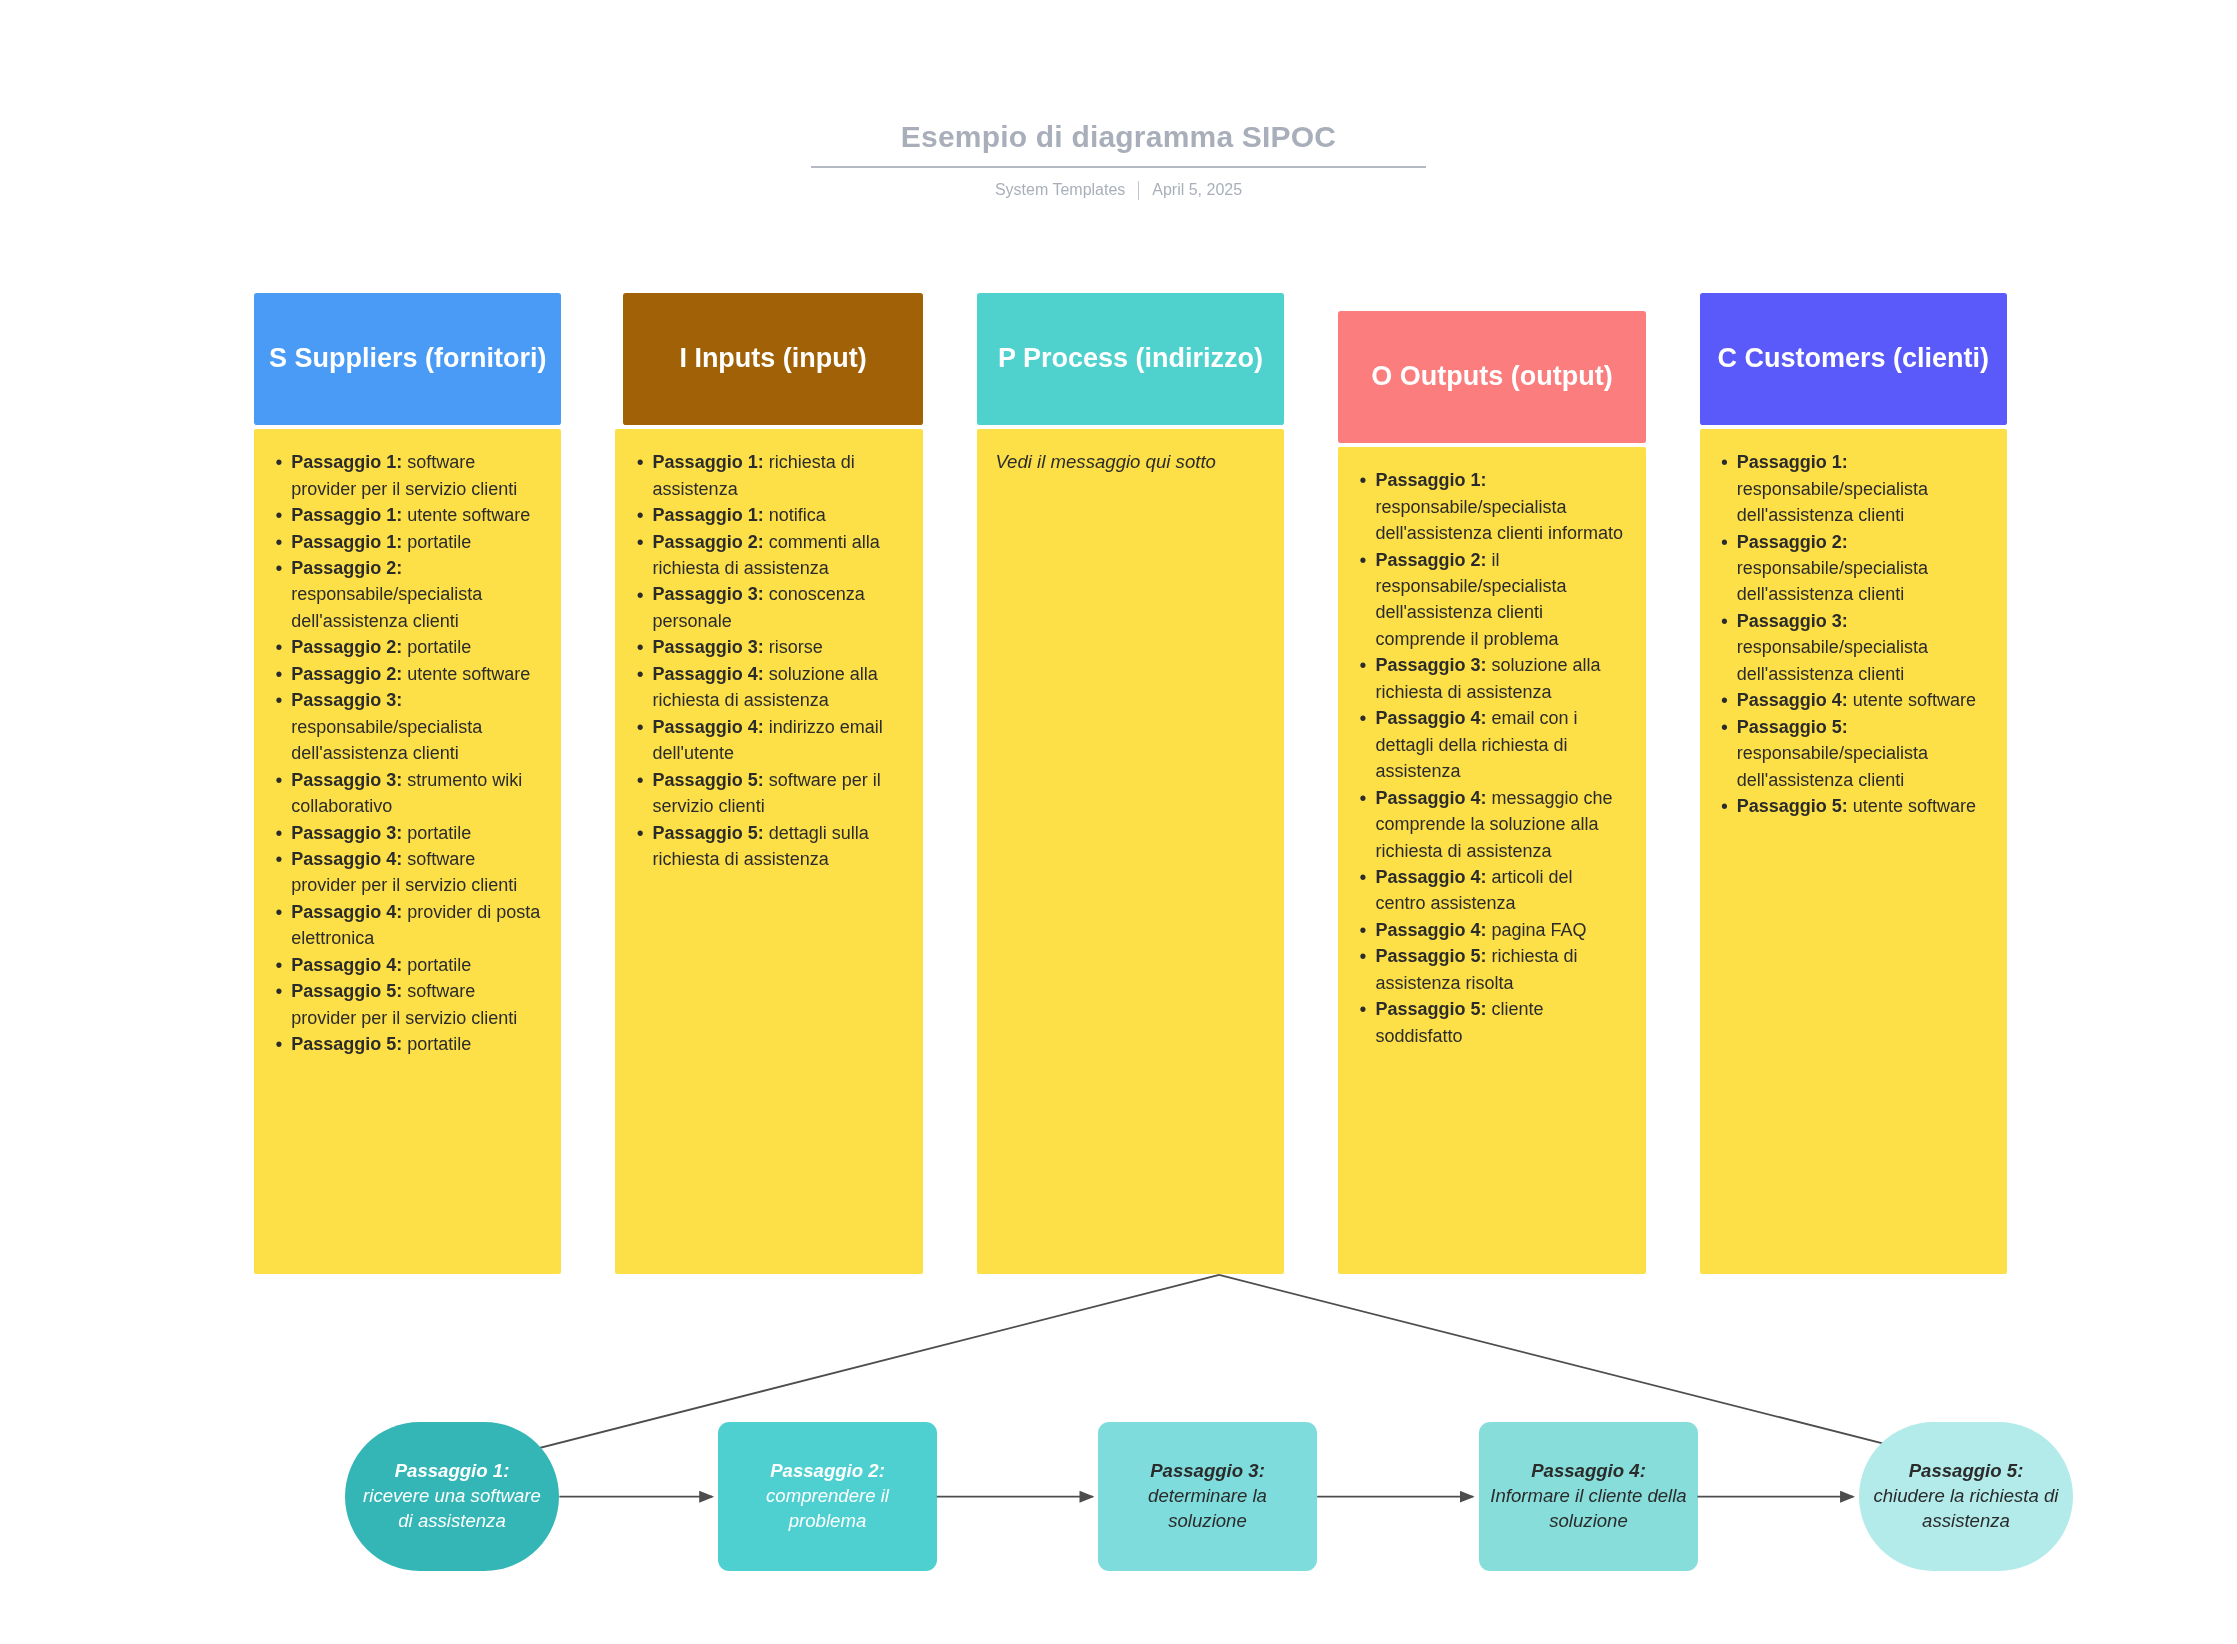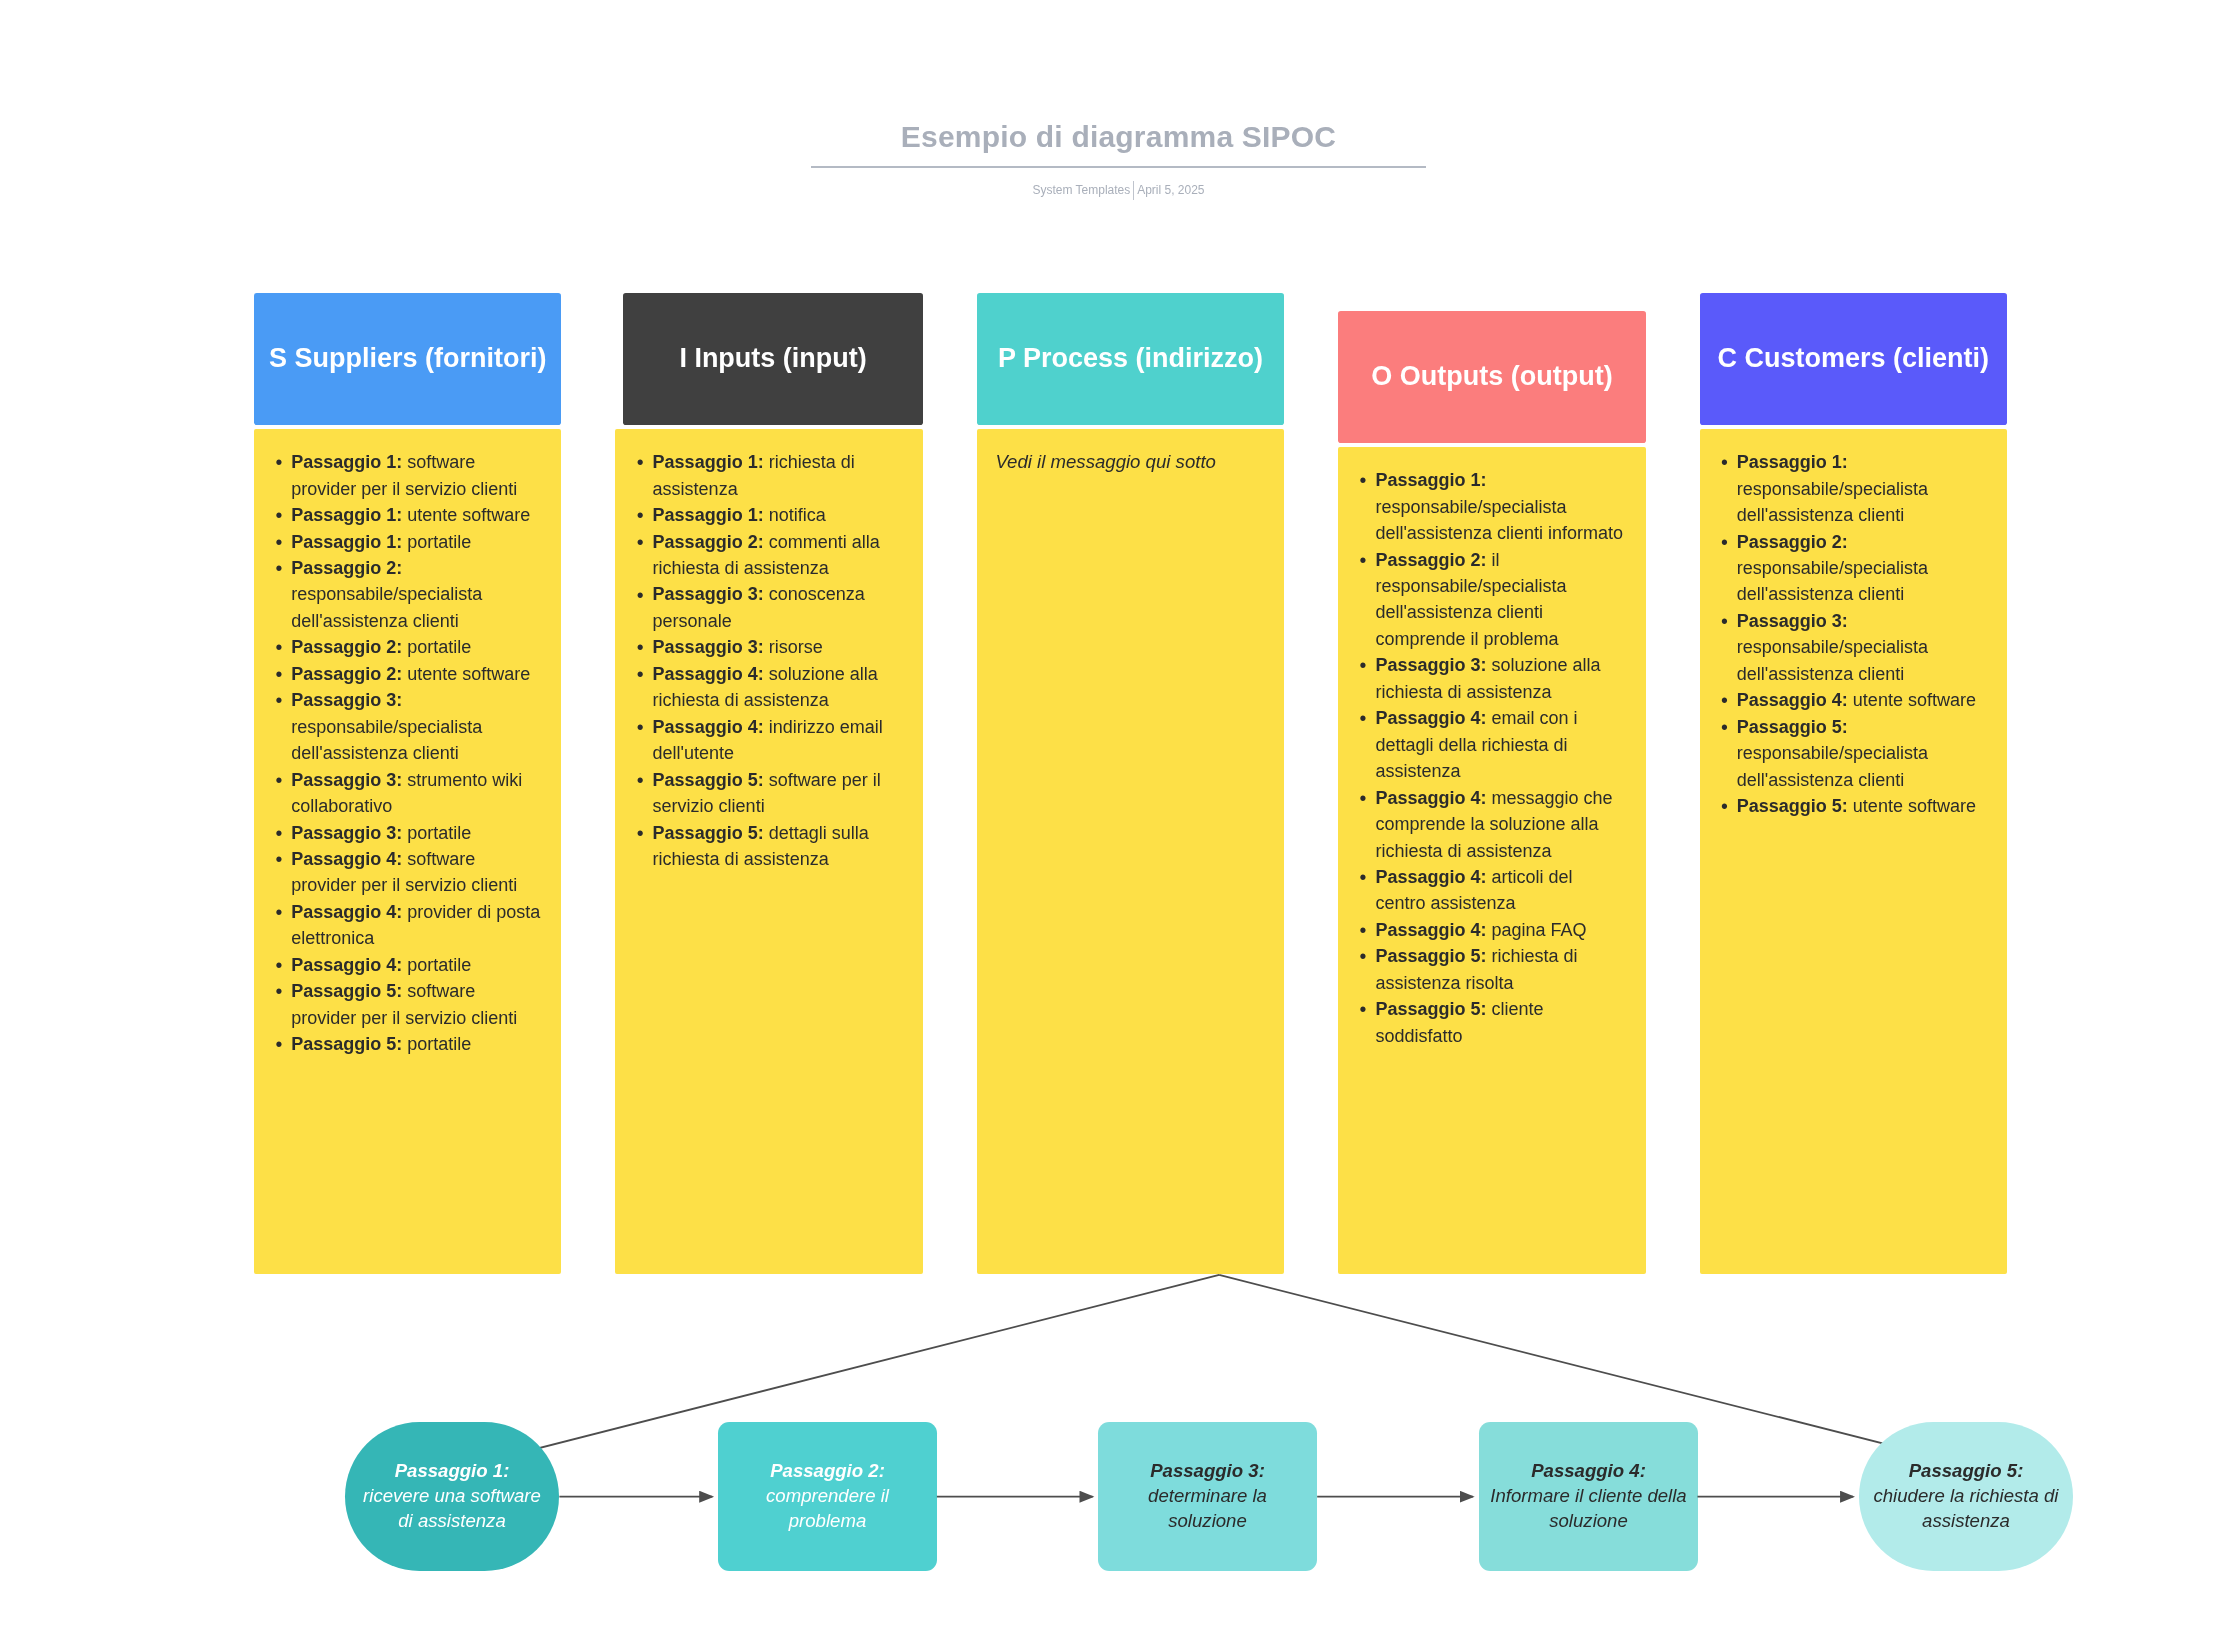--- a/index.html
+++ b/index.html
@@ -19,22 +19,22 @@
   .doc-title {
     font-size: 30px; font-weight: bold; color: #a9afba;
     letter-spacing: 0.2px; line-height: 1.2;
     padding-bottom: 11.2px;
   }
   .title-rule {
     width: 615px; height: 1.9px; background: #b4bac4;
     margin: 0 auto 13px auto;
   }
   .meta-row {
-    display: flex; align-items: center; justify-content: center; gap: 3px;
-    font-size: 12px; color: #a9afba;
+    display: flex; align-items: center; justify-content: center; gap: 13px;
+    font-size: 16px; color: #a9afba;
   }
   .meta-div { width: 0.9px; height: 18.6px; background: #bfc4cd; }
 
   
   .columns {
     position: absolute; left: 254px; top: 293px;
     width: 1753px; height: 981px;
     display: flex; gap: 54px;
   }
   .col { width: 336px; display: flex; flex-direction: column; }
@@ -121,21 +121,21 @@
             <li><b>Passaggio 4:</b> software provider per il servizio clienti</li>
             <li><b>Passaggio 4:</b> provider di posta elettronica</li>
             <li><b>Passaggio 4:</b> portatile</li>
             <li><b>Passaggio 5:</b> software provider per il servizio clienti</li>
             <li><b>Passaggio 5:</b> portatile</li>
           </ul>
       </div>
     </div>
 
     <div class="col">
-      <div class="col-head" style="background: #404040; margin-left: 8px;">I Inputs (input)</div>
+      <div class="col-head" style="background: #a16207; margin-left: 8px;">I Inputs (input)</div>
       <div class="col-body">
         <ul class="items">
             <li><b>Passaggio 1:</b> richiesta di assistenza</li>
             <li><b>Passaggio 1:</b> notifica</li>
             <li><b>Passaggio 2:</b> commenti alla richiesta di assistenza</li>
             <li><b>Passaggio 3:</b> conoscenza personale</li>
             <li><b>Passaggio 3:</b> risorse</li>
             <li><b>Passaggio 4:</b> soluzione alla richiesta di assistenza</li>
             <li><b>Passaggio 4:</b> indirizzo email dell'utente</li>
             <li><b>Passaggio 5:</b> software per il servizio clienti</li>

